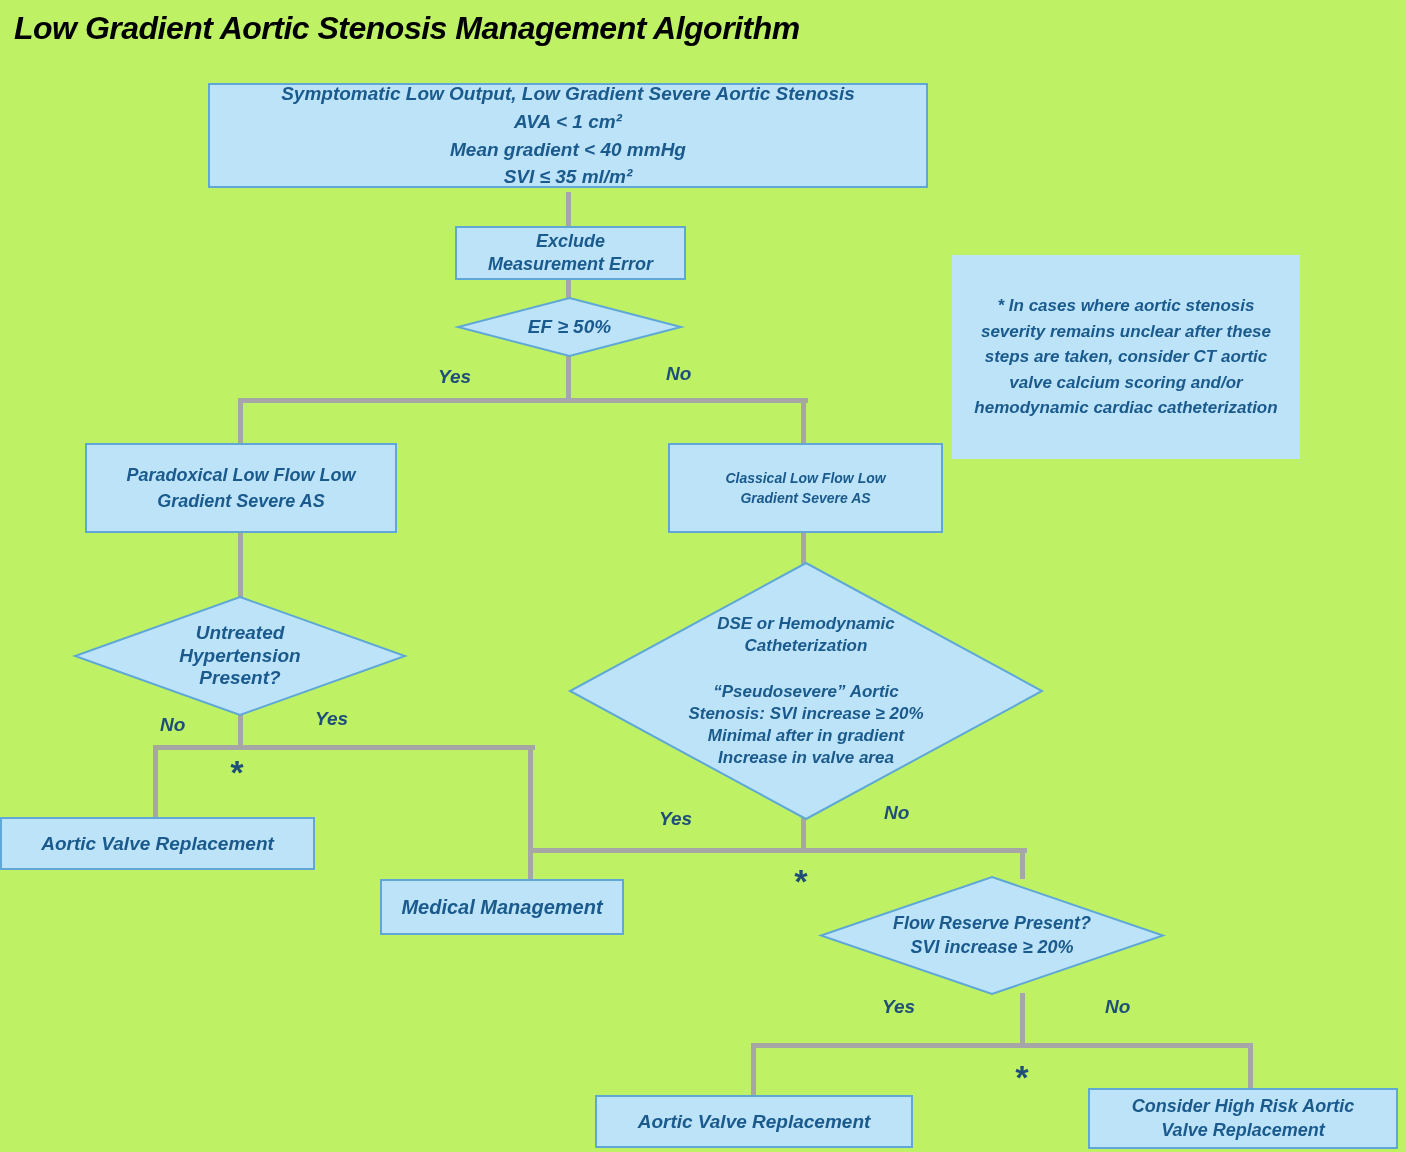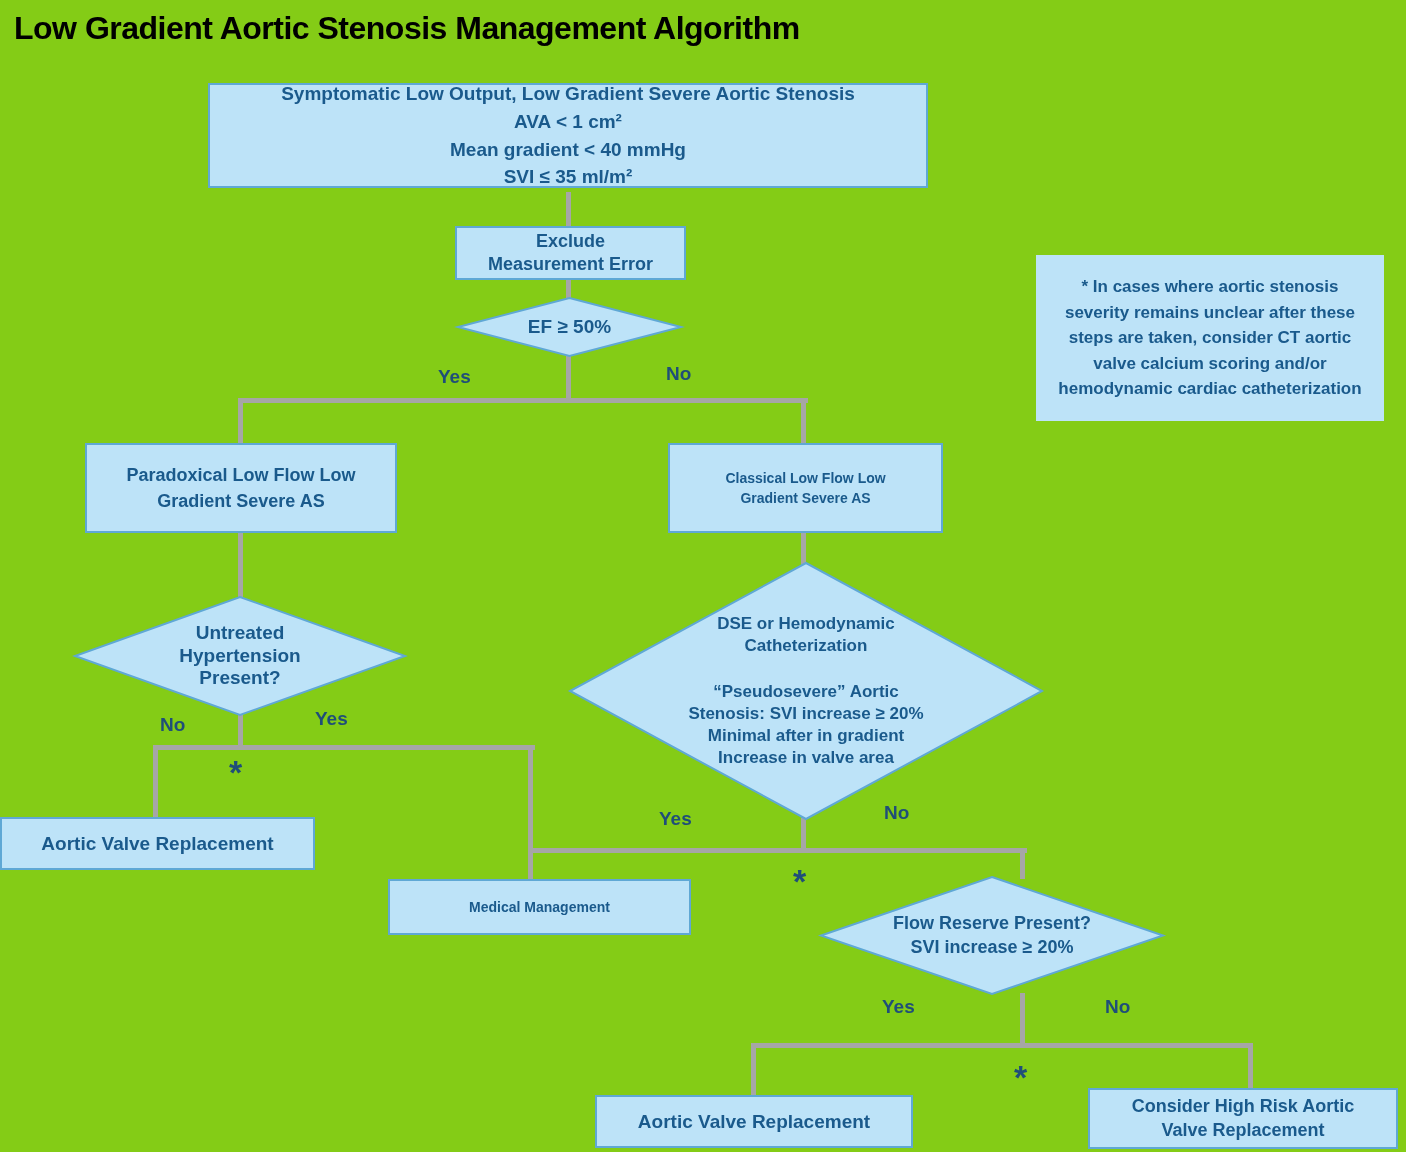--- a/index.html
+++ b/index.html
@@ -2,22 +2,23 @@
 <html style="--node-fill: #BDE3F8; --node-border: #5FA8D5; --node-text: #1A5A8C; --label-text: #1F4E79; --line: #A6A6A6;"><head>
 <meta charset="utf-8">
 <style>
   * { margin: 0; padding: 0; box-sizing: border-box; }
   html, body { background: #ffffff; }
   body { font-family: "Liberation Sans", sans-serif; }
   .canvas {
     position: relative;
     width: 1406px;
     height: 1152px;
-    background: #84cc16;
+    background: #bef264;
     overflow: hidden;
+    font-style: italic;
   }
   .title {
     position: absolute;
     left: 14px; top: 10px;
     color: #000000;
     font-size: 32px;
     font-weight: bold;
     letter-spacing: -0.5px;
     white-space: nowrap;
   }
@@ -162,21 +163,21 @@
   </div>
 
   <div class="lbl" style="left:160px;top:714px">No</div>
   <div class="lbl" style="left:315px;top:708px">Yes</div>
   <div class="star" style="left:229px;top:755px">*</div>
 
   <div class="box" style="left:0px;top:817px;width:315px;height:53px;font-size:19px">
     <div>Aortic Valve Replacement</div>
   </div>
 
-  <div class="box" style="left:388px;top:879px;width:303px;height:56px;font-size:14px">
+  <div class="box" style="left:380px;top:879px;width:244px;height:56px;font-size:20px">
     <div>Medical Management</div>
   </div>
 
   <div class="diamond" style="left:570px;top:563px;width:472px;height:256px;font-size:17px;line-height:1.3">
     <svg viewBox="0 0 100 100" preserveAspectRatio="none">
       <polygon points="50,0 100,50 50,100 0,50" vector-effect="non-scaling-stroke"></polygon>
     </svg>
     <div class="dtext">
       <div>DSE or Hemodynamic</div>
       <div>Catheterization</div>
@@ -208,17 +209,17 @@
 
   <div class="box" style="left:595px;top:1095px;width:318px;height:53px;font-size:19px">
     <div>Aortic Valve Replacement</div>
   </div>
 
   <div class="box" style="left:1088px;top:1088px;width:310px;height:61px;font-size:18px;line-height:1.3">
     <div>Consider High Risk Aortic</div>
     <div>Valve Replacement</div>
   </div>
 
-  <div class="note" style="left:1036px;top:255px;width:348px;height:166px">
+  <div class="note" style="left:952px;top:255px;width:348px;height:204px">
     <div>* In cases where aortic stenosis severity remains unclear after these steps are taken, consider CT aortic valve calcium scoring and/or hemodynamic cardiac catheterization</div>
   </div>
 
 </div>
 
 </body></html>

